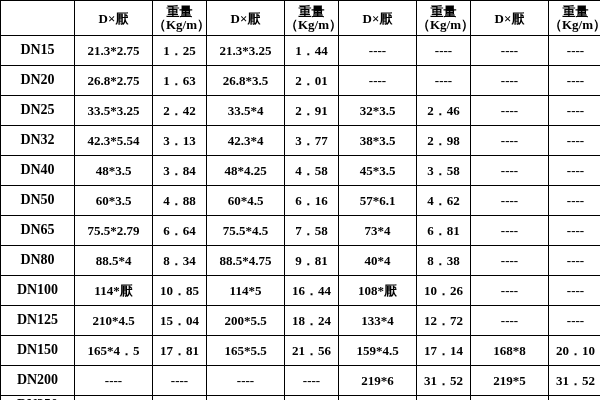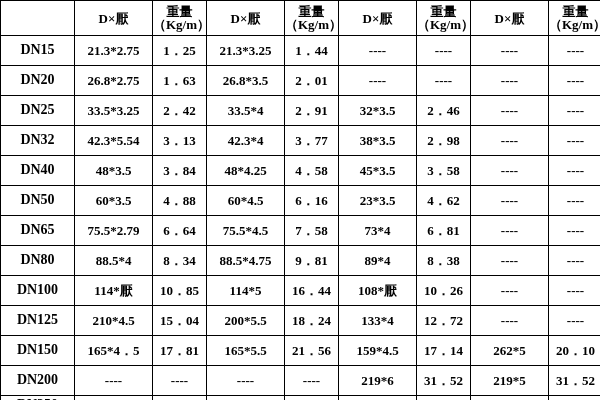--- a/index.html
+++ b/index.html
@@ -179,21 +179,21 @@
           <td class="wt-cell">3．58</td>
           <td class="spec-cell dash">----</td>
           <td class="wt-cell dash">----</td>
         </tr>
         <tr class="data-row">
           <td class="label-cell">DN50</td>
           <td class="spec-cell">60*3.5</td>
           <td class="wt-cell">4．88</td>
           <td class="spec-cell">60*4.5</td>
           <td class="wt-cell">6．16</td>
-          <td class="spec-cell">23*3.5</td>
+          <td class="spec-cell">57*6.1</td>
           <td class="wt-cell">4．62</td>
           <td class="spec-cell dash">----</td>
           <td class="wt-cell dash">----</td>
         </tr>
         <tr class="data-row">
           <td class="label-cell">DN65</td>
           <td class="spec-cell">75.5*2.79</td>
           <td class="wt-cell">6．64</td>
           <td class="spec-cell">75.5*4.5</td>
           <td class="wt-cell">7．58</td>
@@ -201,21 +201,21 @@
           <td class="wt-cell">6．81</td>
           <td class="spec-cell dash">----</td>
           <td class="wt-cell dash">----</td>
         </tr>
         <tr class="data-row">
           <td class="label-cell">DN80</td>
           <td class="spec-cell">88.5*4</td>
           <td class="wt-cell">8．34</td>
           <td class="spec-cell">88.5*4.75</td>
           <td class="wt-cell">9．81</td>
-          <td class="spec-cell">89*4</td>
+          <td class="spec-cell">40*4</td>
           <td class="wt-cell">8．38</td>
           <td class="spec-cell dash">----</td>
           <td class="wt-cell dash">----</td>
         </tr>
         <tr class="data-row">
           <td class="label-cell">DN100</td>
           <td class="spec-cell">114*厭</td>
           <td class="wt-cell">10．85</td>
           <td class="spec-cell">114*5</td>
           <td class="wt-cell">16．44</td>
@@ -236,21 +236,21 @@
           <td class="wt-cell dash">----</td>
         </tr>
         <tr class="data-row">
           <td class="label-cell">DN150</td>
           <td class="spec-cell">165*4．5</td>
           <td class="wt-cell">17．81</td>
           <td class="spec-cell">165*5.5</td>
           <td class="wt-cell">21．56</td>
           <td class="spec-cell">159*4.5</td>
           <td class="wt-cell">17．14</td>
-          <td class="spec-cell">262*5</td>
+          <td class="spec-cell">168*8</td>
           <td class="wt-cell">20．10</td>
         </tr>
         <tr class="data-row">
           <td class="label-cell">DN200</td>
           <td class="spec-cell dash">----</td>
           <td class="wt-cell dash">----</td>
           <td class="spec-cell dash">----</td>
           <td class="wt-cell dash">----</td>
           <td class="spec-cell">219*6</td>
           <td class="wt-cell">31．52</td>

